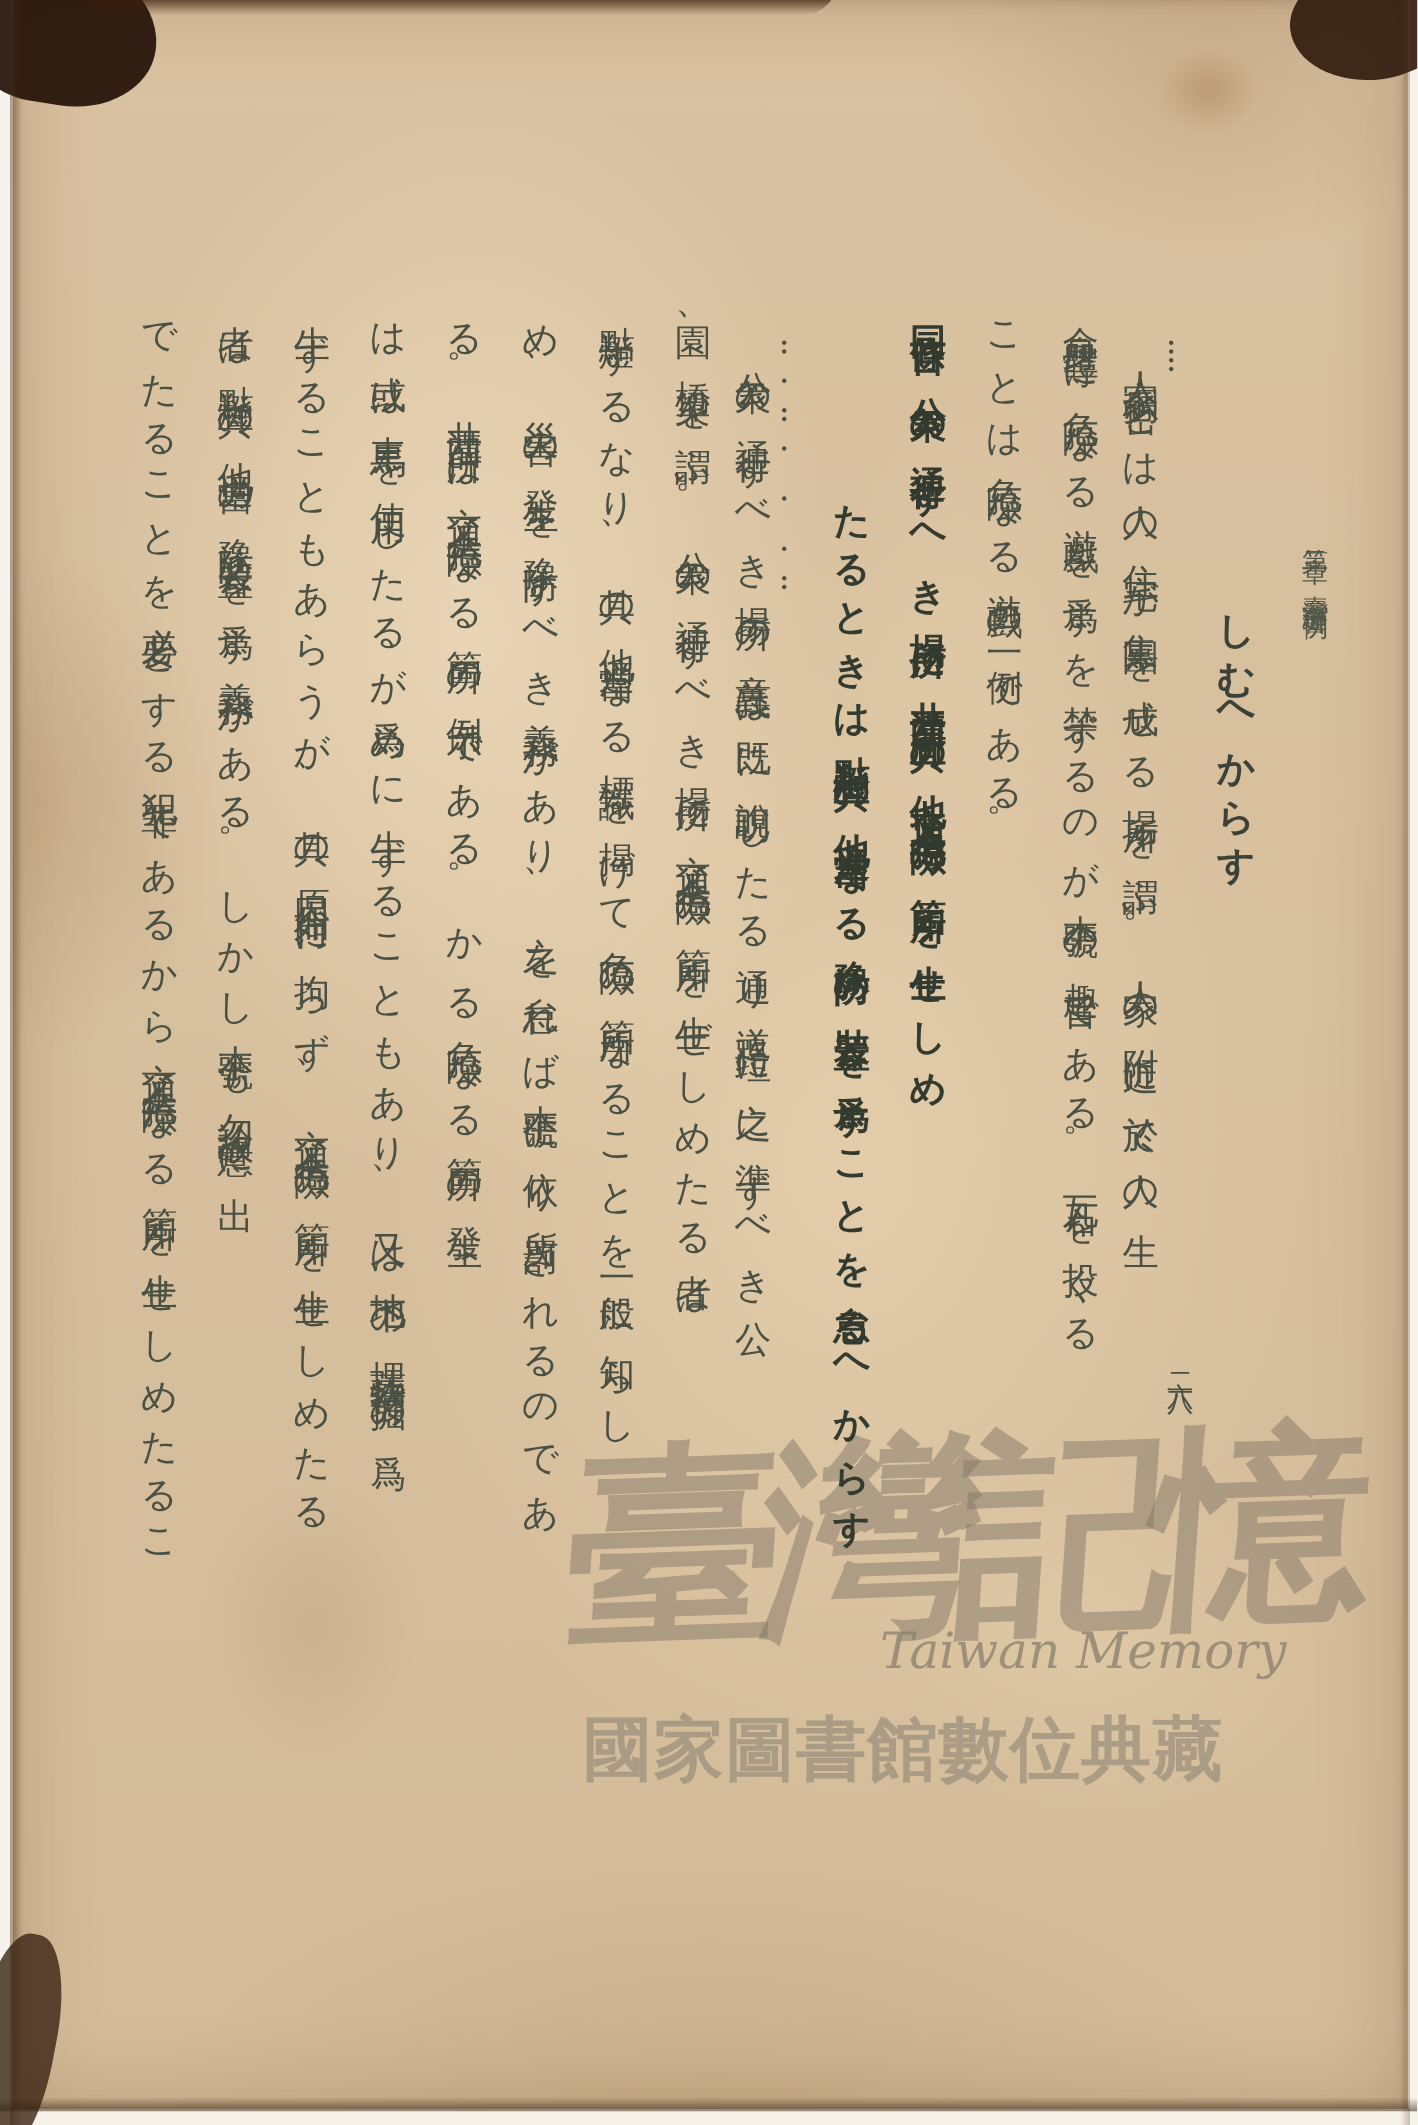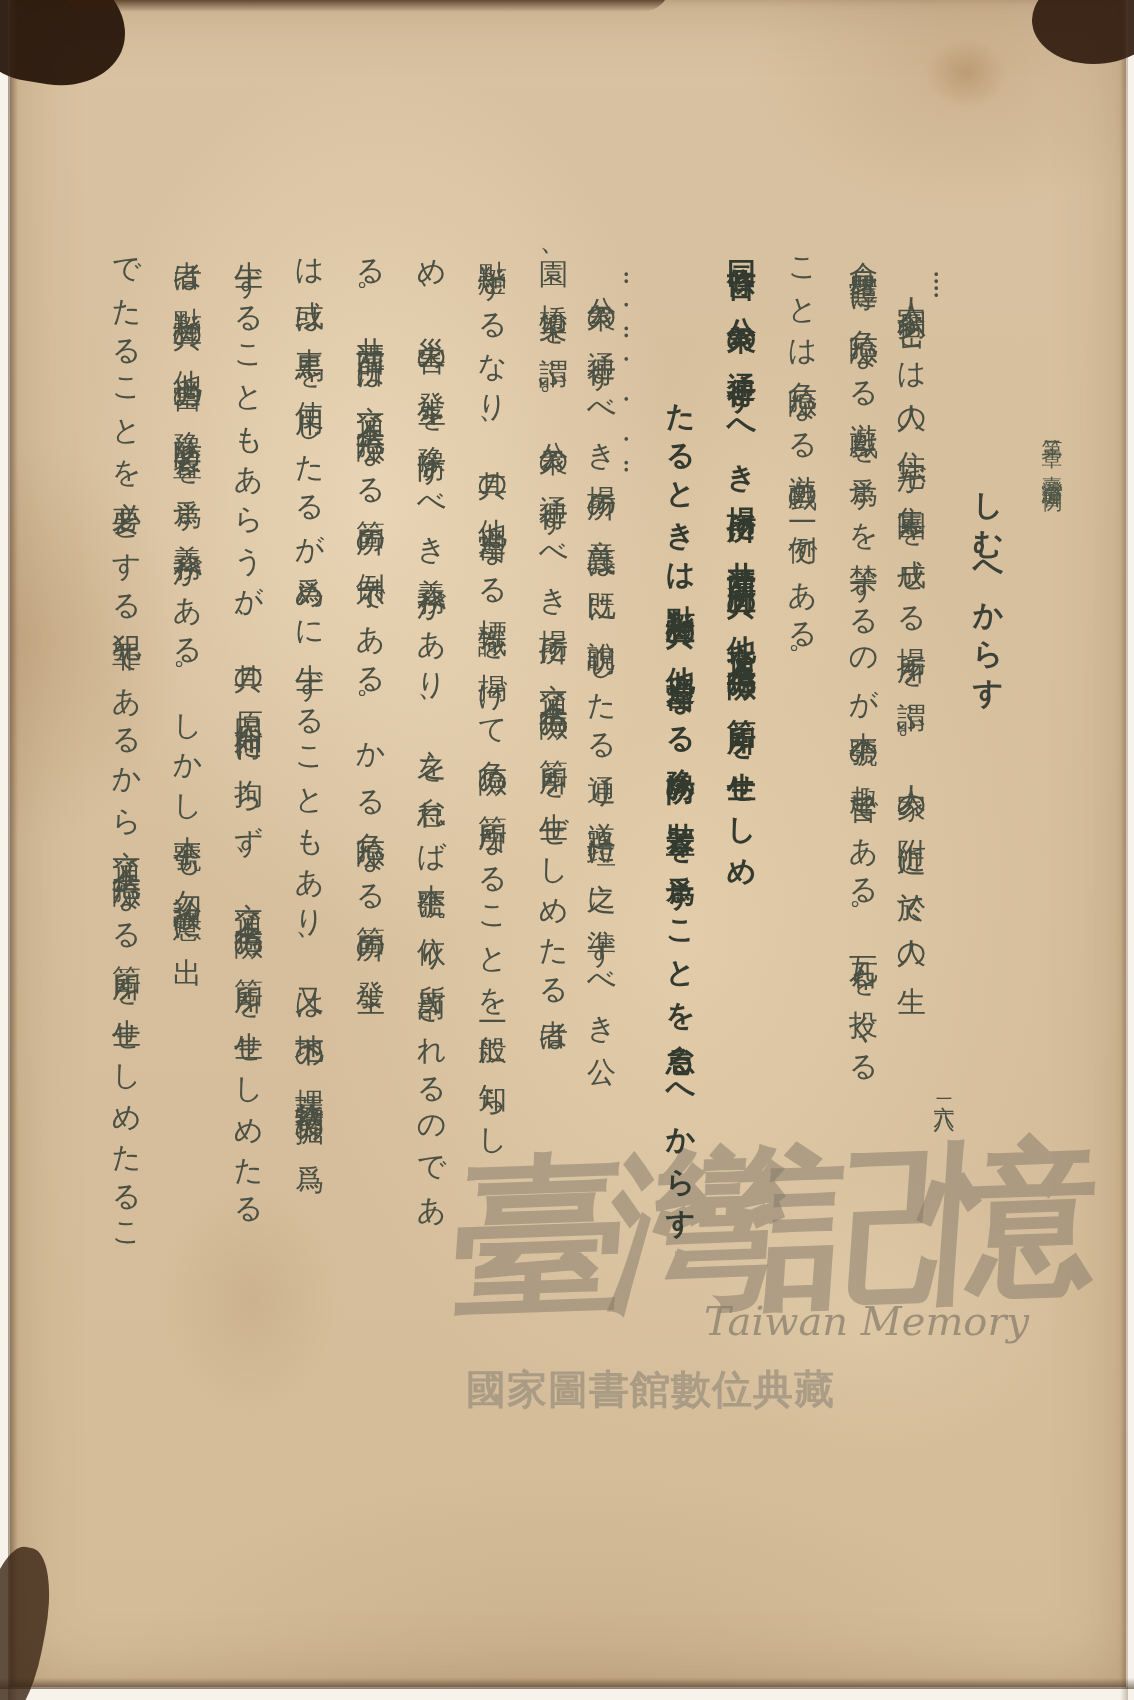--- a/index.html
+++ b/index.html
@@ -45,21 +45,21 @@
   
   .wm-script { position:absolute; left:455px; top:1120px; z-index:2;
                font-family:"DejaVu Serif","Liberation Serif",serif; font-weight:bold;
                font-size:172px; line-height:1.25; letter-spacing:-16px;
                color:rgba(129,119,103,.50); transform:skewX(-6deg) rotate(-2deg); white-space:nowrap; }
   .wm-latin  { position:absolute; left:704px; top:1298px; z-index:2;
                font-family:"DejaVu Serif","Liberation Serif",serif; font-style:italic;
                font-size:40px; color:rgba(136,126,110,.75); white-space:nowrap; }
   .wm-inst   { position:absolute; left:466px; top:1362px; z-index:2;
                font-family:"DejaVu Sans","Liberation Sans",sans-serif; font-weight:bold;
-               font-size:40px; letter-spacing:1px; color:rgba(143,134,119,.62); white-space:nowrap; }
+               font-size:56px; letter-spacing:1px; color:rgba(143,134,119,.62); white-space:nowrap; }
 
   
   .textblock { position:absolute; top:238px; right:72px; height:1280px; z-index:3;
                writing-mode:vertical-rl; line-height:1; color:#4a5044; }
   .running-head { font-size:21px; letter-spacing:4px; padding-top:184px;
                   margin-block-end:38px; color:#515848; }
   .heading { font-size:30px; font-weight:bold; letter-spacing:3px; padding-top:232px;
              margin-block-end:29px; color:#3c4238; }
   .col { font-size:29px; letter-spacing:7px; margin-block-end:32px; }
   .col.has-emph { margin-block-end:18px; }

